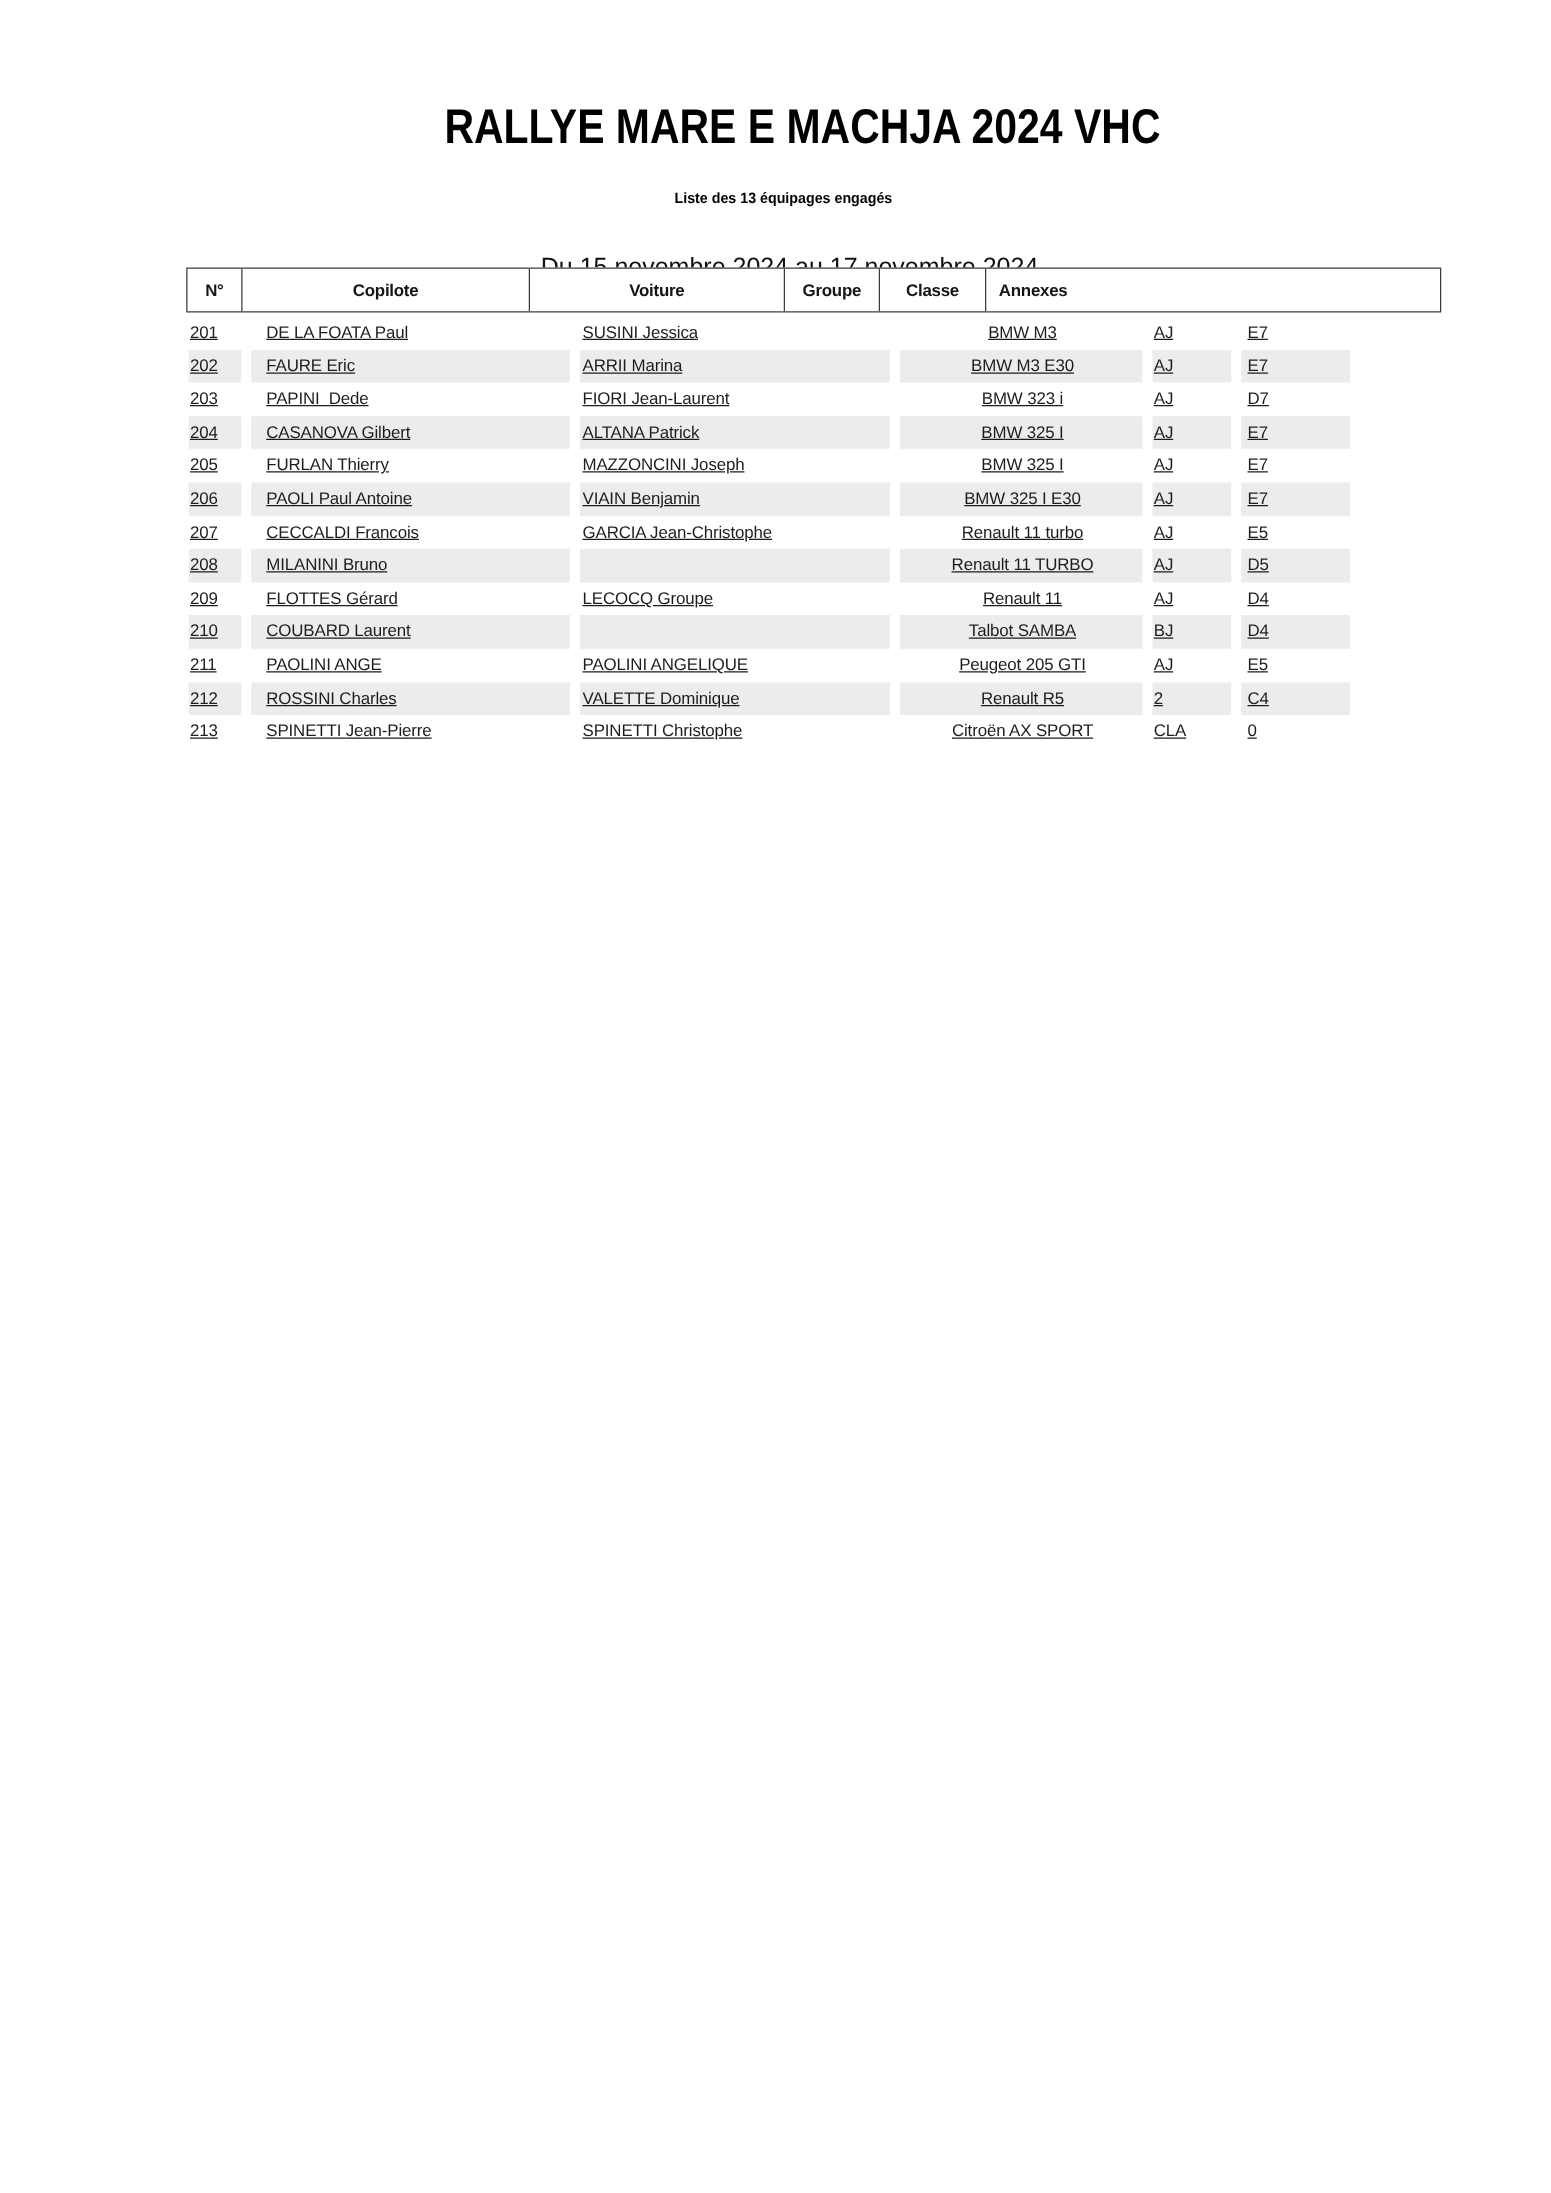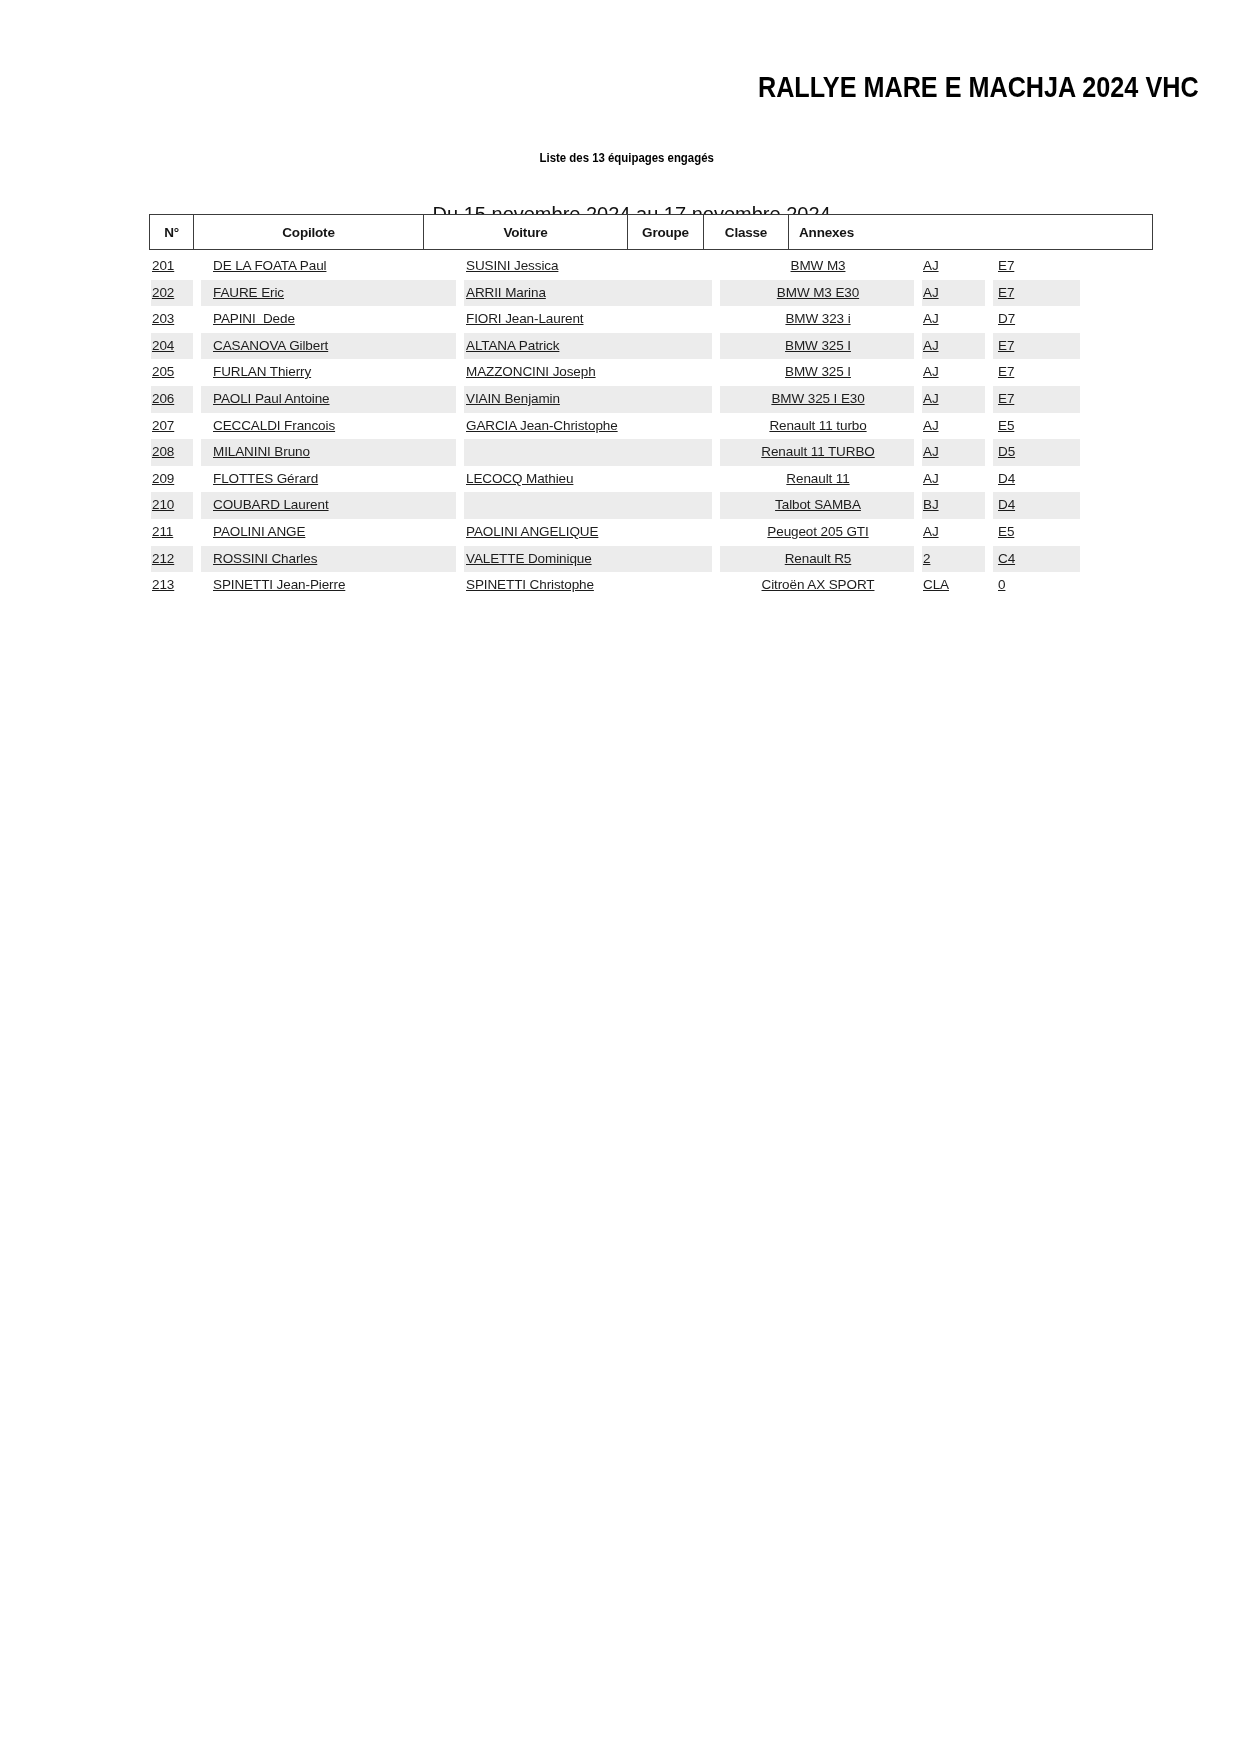--- a/index.html
+++ b/index.html
@@ -8,21 +8,21 @@
     width:1241px; height:1754px;
     background:#ffffff;
     font-family:"Liberation Sans", sans-serif;
     color:#1d1d1d;
     overflow:hidden;
   }
   .centerline { position:absolute; left:0; right:0; text-align:center; white-space:pre; }
   .squeeze { display:inline-block; transform:scaleX(0.84); transform-origin:50% 50%; }
   .squeeze-lt { display:inline-block; transform:scaleX(0.95); transform-origin:50% 50%; }
 
-  .doc-title { top:36px; font-size:30px; font-weight:bold; color:#000;text-align:right; }
+  .doc-title { top:36px; font-size:39px; font-weight:bold; color:#000; }
   .doc-subtitle { top:137px; font-size:12px; font-weight:bold; color:#000; }
   .doc-daterange { top:180px; font-size:20px; color:#111; }
 
   
   .thead {
     position:absolute; left:149px; top:214px; width:1004px; height:36px;
     display:flex; box-sizing:border-box;
     border:1.5px solid #3c3c3c;
     background:#fff;
   }
@@ -145,21 +145,21 @@
       <div class="tcell c-num">208</div>
       <div class="tcell c-pilote">MILANINI Bruno</div>
       <div class="tcell c-copilote"></div>
       <div class="tcell c-voiture">Renault 11 TURBO</div>
       <div class="tcell c-groupe">AJ</div>
       <div class="tcell c-classe">D5</div>
     </div>
       <div class="trow">
       <div class="tcell c-num">209</div>
       <div class="tcell c-pilote">FLOTTES Gérard</div>
-      <div class="tcell c-copilote">LECOCQ Mathieu</div>
+      <div class="tcell c-copilote">LECOCQ Groupe</div>
       <div class="tcell c-voiture">Renault 11</div>
       <div class="tcell c-groupe">AJ</div>
       <div class="tcell c-classe">D4</div>
     </div>
       <div class="trow alt">
       <div class="tcell c-num">210</div>
       <div class="tcell c-pilote">COUBARD Laurent</div>
       <div class="tcell c-copilote"></div>
       <div class="tcell c-voiture">Talbot SAMBA</div>
       <div class="tcell c-groupe">BJ</div>

